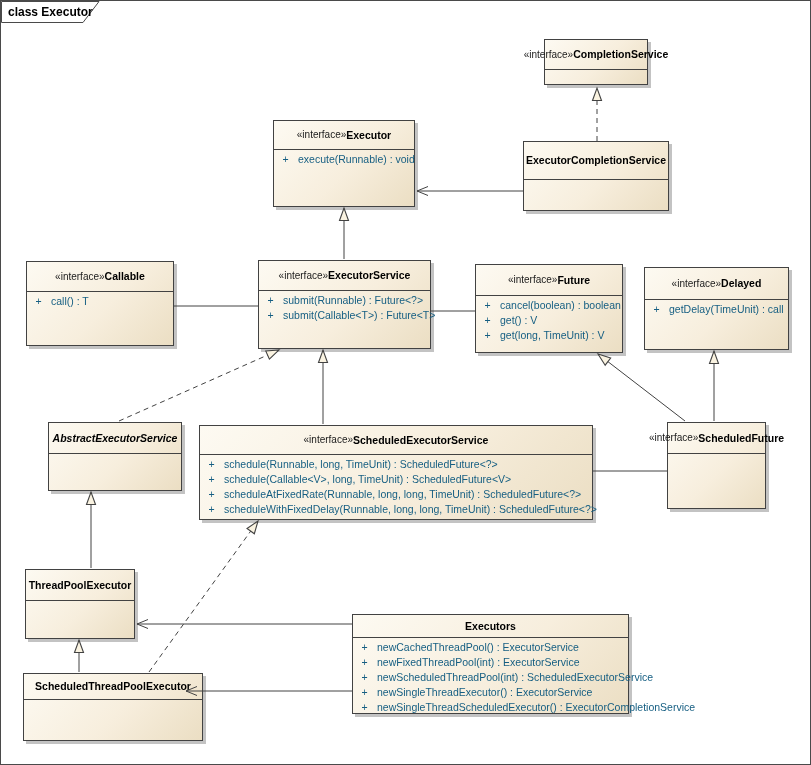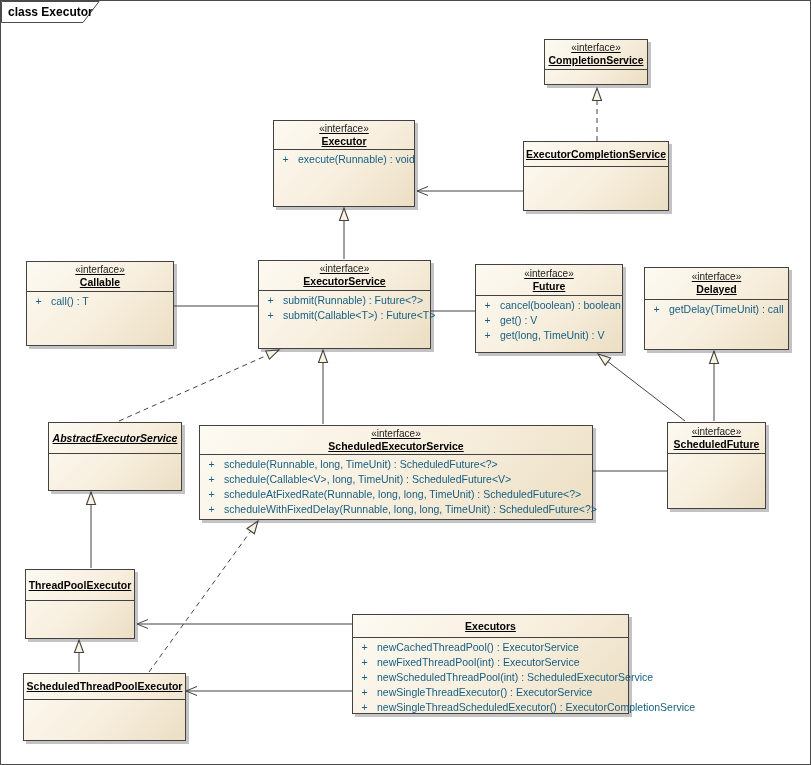--- a/index.html
+++ b/index.html
@@ -19,24 +19,23 @@
   }
   .uml-box {
     position:absolute;
     background:linear-gradient(135deg,#fdfaf2 0%,#f7eedd 55%,#ebdec3 100%);
     border:1px solid #424242;
     box-shadow:3px 3px 0 #c3c3c3;
     z-index:10;
   }
   .box-header {
     border-bottom:1px solid #424242;
-    display:flex; flex-direction:column;
+    display:flex; flex-direction:row;
     justify-content:center; align-items:center;
     width:100%;
-    text-decoration:underline;
   }
   .stereotype { font-size:10px; color:#1a1a1a; line-height:12px; white-space:nowrap; }
   .class-name { font-size:10.5px; font-weight:bold; color:#000; line-height:13px; white-space:nowrap; }
   .abstract .class-name { font-style:italic; }
   .box-body { padding-top:2px; width:100%; }
   .method-row { display:flex; font-size:10.5px; line-height:15px; color:#155e82; }
   .method-row .vis { width:11px; margin-left:6px; text-align:center; flex:0 0 auto; }
   .method-row .sig { margin-left:7px; white-space:nowrap; }
   svg.overlay {
     position:absolute; left:0; top:0; z-index:20;
@@ -66,21 +65,21 @@
     </div>
     <div class="box-body" data-interactable="false">
       <div class="method-row" data-interactable="false">
         <span class="vis" data-interactable="false">+</span>
         <span class="sig" data-interactable="false">execute(Runnable) : void</span>
       </div>
     </div>
   </div>
 
   <div class="uml-box" style="left:522px;top:140px;width:146px;height:70px;" data-interactable="true">
-    <div class="box-header" style="height:25px;" data-interactable="false">
+    <div class="box-header" style="height:38px;" data-interactable="false">
       <div class="class-name" data-interactable="false">ExecutorCompletionService</div>
     </div>
     <div class="box-body" data-interactable="false"></div>
   </div>
 
   <div class="uml-box" style="left:25px;top:260px;width:148px;height:85px;" data-interactable="true">
     <div class="box-header" style="height:30px;" data-interactable="false">
       <div class="stereotype" data-interactable="false">«interface»</div>
       <div class="class-name" data-interactable="false">Callable</div>
     </div>
@@ -183,21 +182,21 @@
     <div class="box-body" data-interactable="false"></div>
   </div>
 
   <div class="uml-box" style="left:24px;top:568px;width:110px;height:70px;" data-interactable="true">
     <div class="box-header" style="height:31px;" data-interactable="false">
       <div class="class-name" data-interactable="false">ThreadPoolExecutor</div>
     </div>
     <div class="box-body" data-interactable="false"></div>
   </div>
 
-  <div class="uml-box" style="left:22px;top:672px;width:163px;height:68px;" data-interactable="true">
+  <div class="uml-box" style="left:22px;top:672px;width:180px;height:68px;" data-interactable="true">
     <div class="box-header" style="height:26px;" data-interactable="false">
       <div class="class-name" data-interactable="false">ScheduledThreadPoolExecutor</div>
     </div>
     <div class="box-body" data-interactable="false"></div>
   </div>
 
   <div class="uml-box" style="left:351px;top:613px;width:277px;height:100px;" data-interactable="true">
     <div class="box-header" style="height:23px;" data-interactable="false">
       <div class="class-name" data-interactable="false">Executors</div>
     </div>

